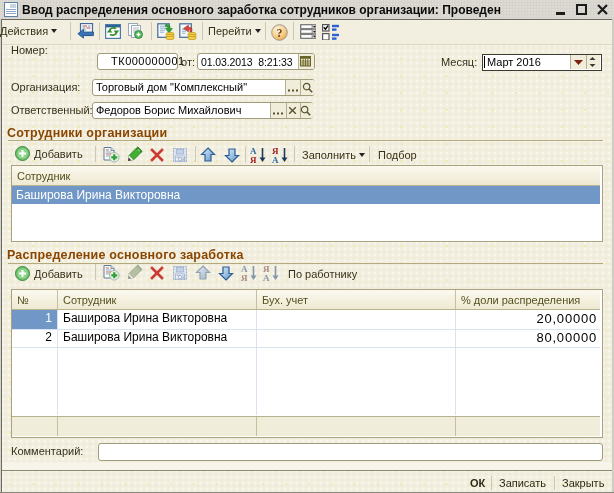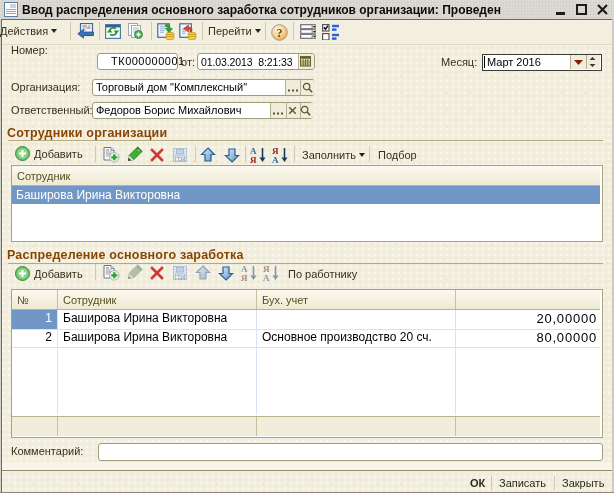--- a/index.html
+++ b/index.html
@@ -347,38 +347,38 @@
     <path d="M12.5 2 L12.5 12" stroke="#8496aa" stroke-width="1.6" fill="none"></path>
     <path d="M12.5 16 L9.5 11.5 L15.5 11.5 Z" fill="#8496aa"></path>
   </svg>
   <div class="tbtext" style="left:288px;top:268px">По работнику</div>
 
   <div class="abs" style="left:11px;top:289px;width:590px;height:147px;background:#fff;border:1px solid #aba380"></div>
   <div class="abs" style="left:12px;top:290px;width:588px;height:19px;background:linear-gradient(#fbf9ef,#eee9d2);border-bottom:1px solid #b9b28e"></div>
   <div class="hdrtext abs" style="left:17px;top:294px">№</div>
   <div class="hdrtext abs" style="left:63px;top:294px">Сотрудник</div>
   <div class="hdrtext abs" style="left:262px;top:294px">Бух. учет</div>
+  <div class="hdrtext abs" style="left:461px;top:294px">% доли распределения</div>
 
   <div class="abs" style="left:57px;top:290px;width:1px;height:19px;background:#c6c0a0"></div>
   <div class="abs" style="left:256px;top:290px;width:1px;height:19px;background:#c6c0a0"></div>
   <div class="abs" style="left:455px;top:290px;width:1px;height:19px;background:#c6c0a0"></div>
 
   <div class="abs" style="left:57px;top:310px;width:1px;height:105px;background:#d9e2ef"></div>
   <div class="abs" style="left:256px;top:310px;width:1px;height:105px;background:#d9e2ef"></div>
   <div class="abs" style="left:455px;top:310px;width:1px;height:105px;background:#d9e2ef"></div>
 
   <div class="abs" style="left:12px;top:310px;width:45px;height:19px;background:#7097c6"></div>
   <div class="abs" style="left:40px;top:311px;width:12px;text-align:right;color:#fff;font-size:12px">1</div>
   <div class="abs" style="left:63px;top:311px;color:#000;font-size:12px">Баширова Ирина Викторовна</div>
   <div class="abs" style="left:456px;top:311px;width:141px;text-align:right;color:#000;font-size:13px;letter-spacing:0.8px">20,00000</div>
   <div class="abs" style="left:12px;top:329px;width:588px;height:1px;background:#d9e2ef"></div>
 
   <div class="abs" style="left:40px;top:330px;width:12px;text-align:right;color:#000;font-size:12px">2</div>
   <div class="abs" style="left:63px;top:330px;color:#000;font-size:12px">Баширова Ирина Викторовна</div>
-  <div class="abs" style="left:262px;top:330px;color:#000;font-size:12px">Основное производство 20 сч.</div>
   <div class="abs" style="left:456px;top:330px;width:141px;text-align:right;color:#000;font-size:13px;letter-spacing:0.8px">80,00000</div>
   <div class="abs" style="left:12px;top:347px;width:588px;height:1px;background:#d9e2ef"></div>
 
   <div class="abs" style="left:12px;top:416px;width:588px;height:20px;background:#f0edda;border-top:1px solid #b9b28e;box-sizing:border-box"></div>
   <div class="abs" style="left:57px;top:417px;width:1px;height:19px;background:#c6c0a0"></div>
   <div class="abs" style="left:256px;top:417px;width:1px;height:19px;background:#c6c0a0"></div>
   <div class="abs" style="left:455px;top:417px;width:1px;height:19px;background:#c6c0a0"></div>
 
   <div class="lbl" style="left:11px;top:445px">Комментарий:</div>
   <div class="fld" style="left:98px;top:443px;width:503px;height:16px"></div>

